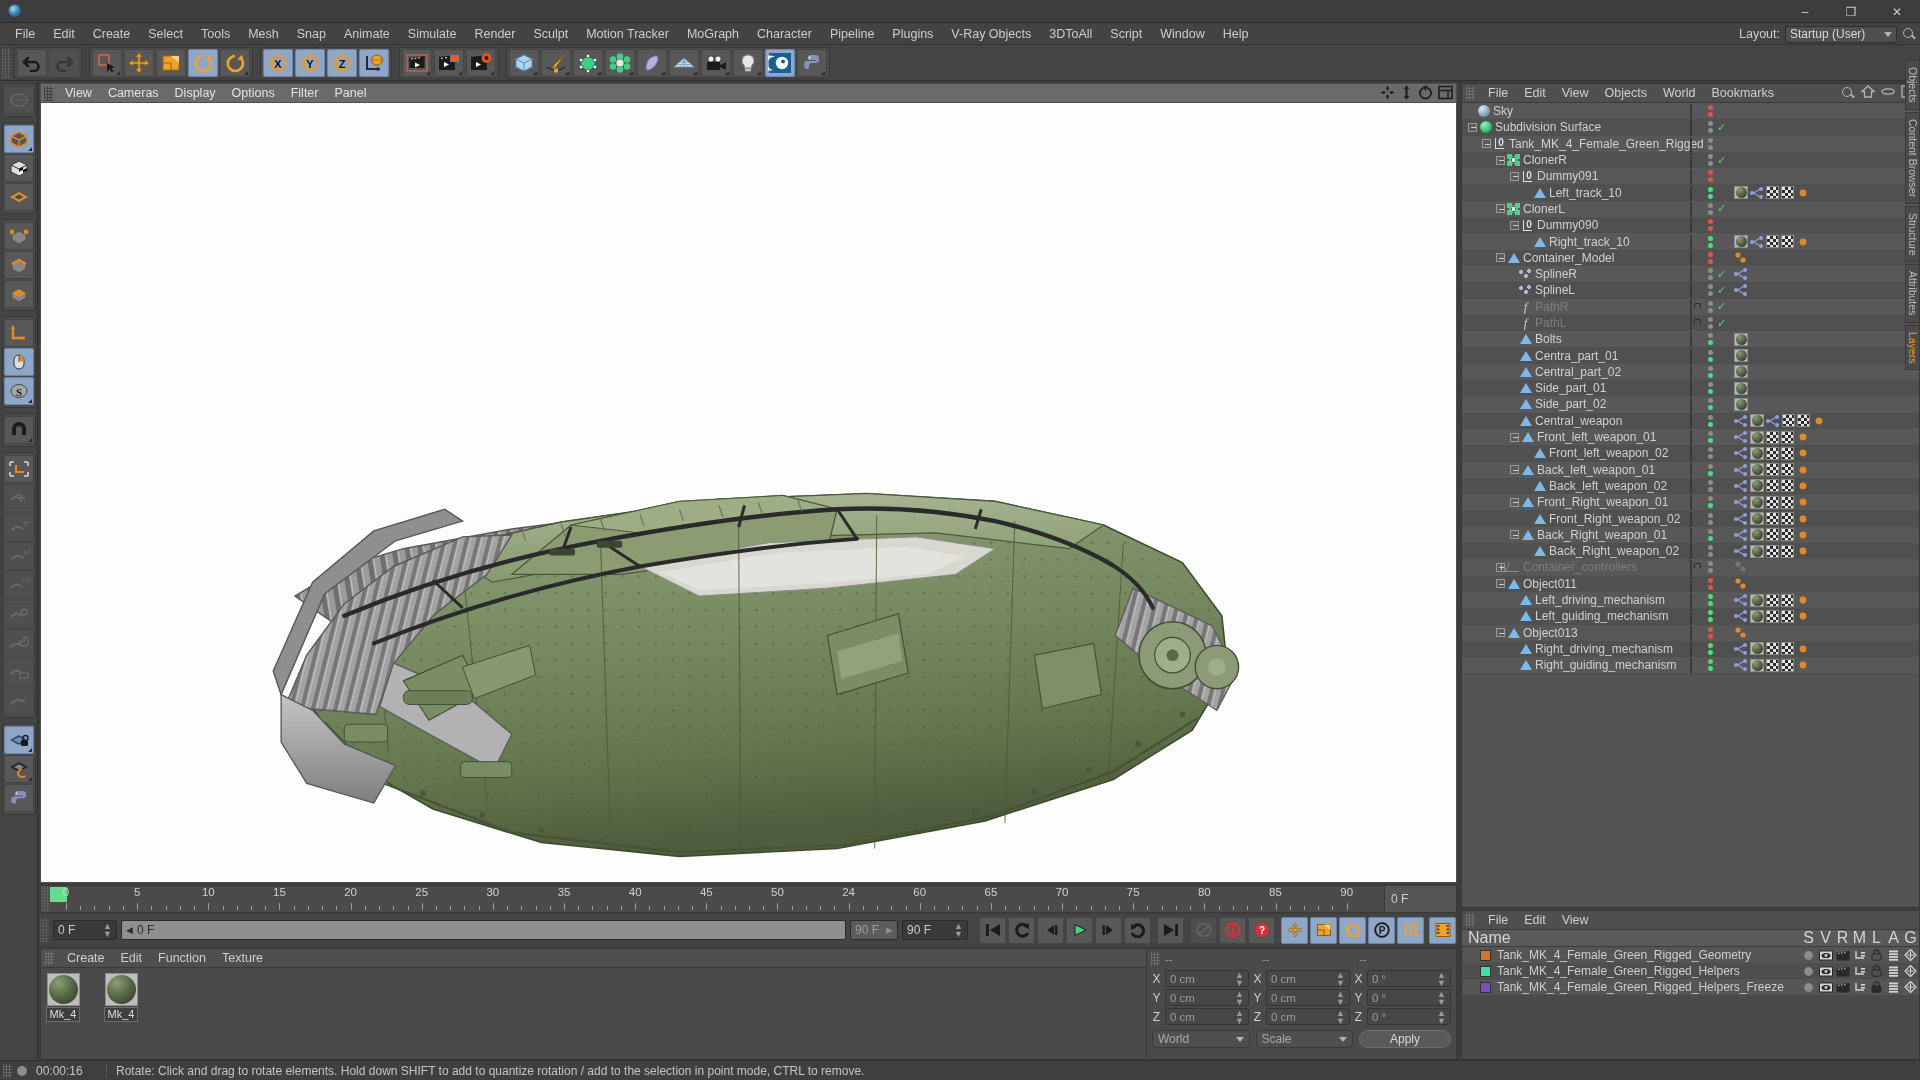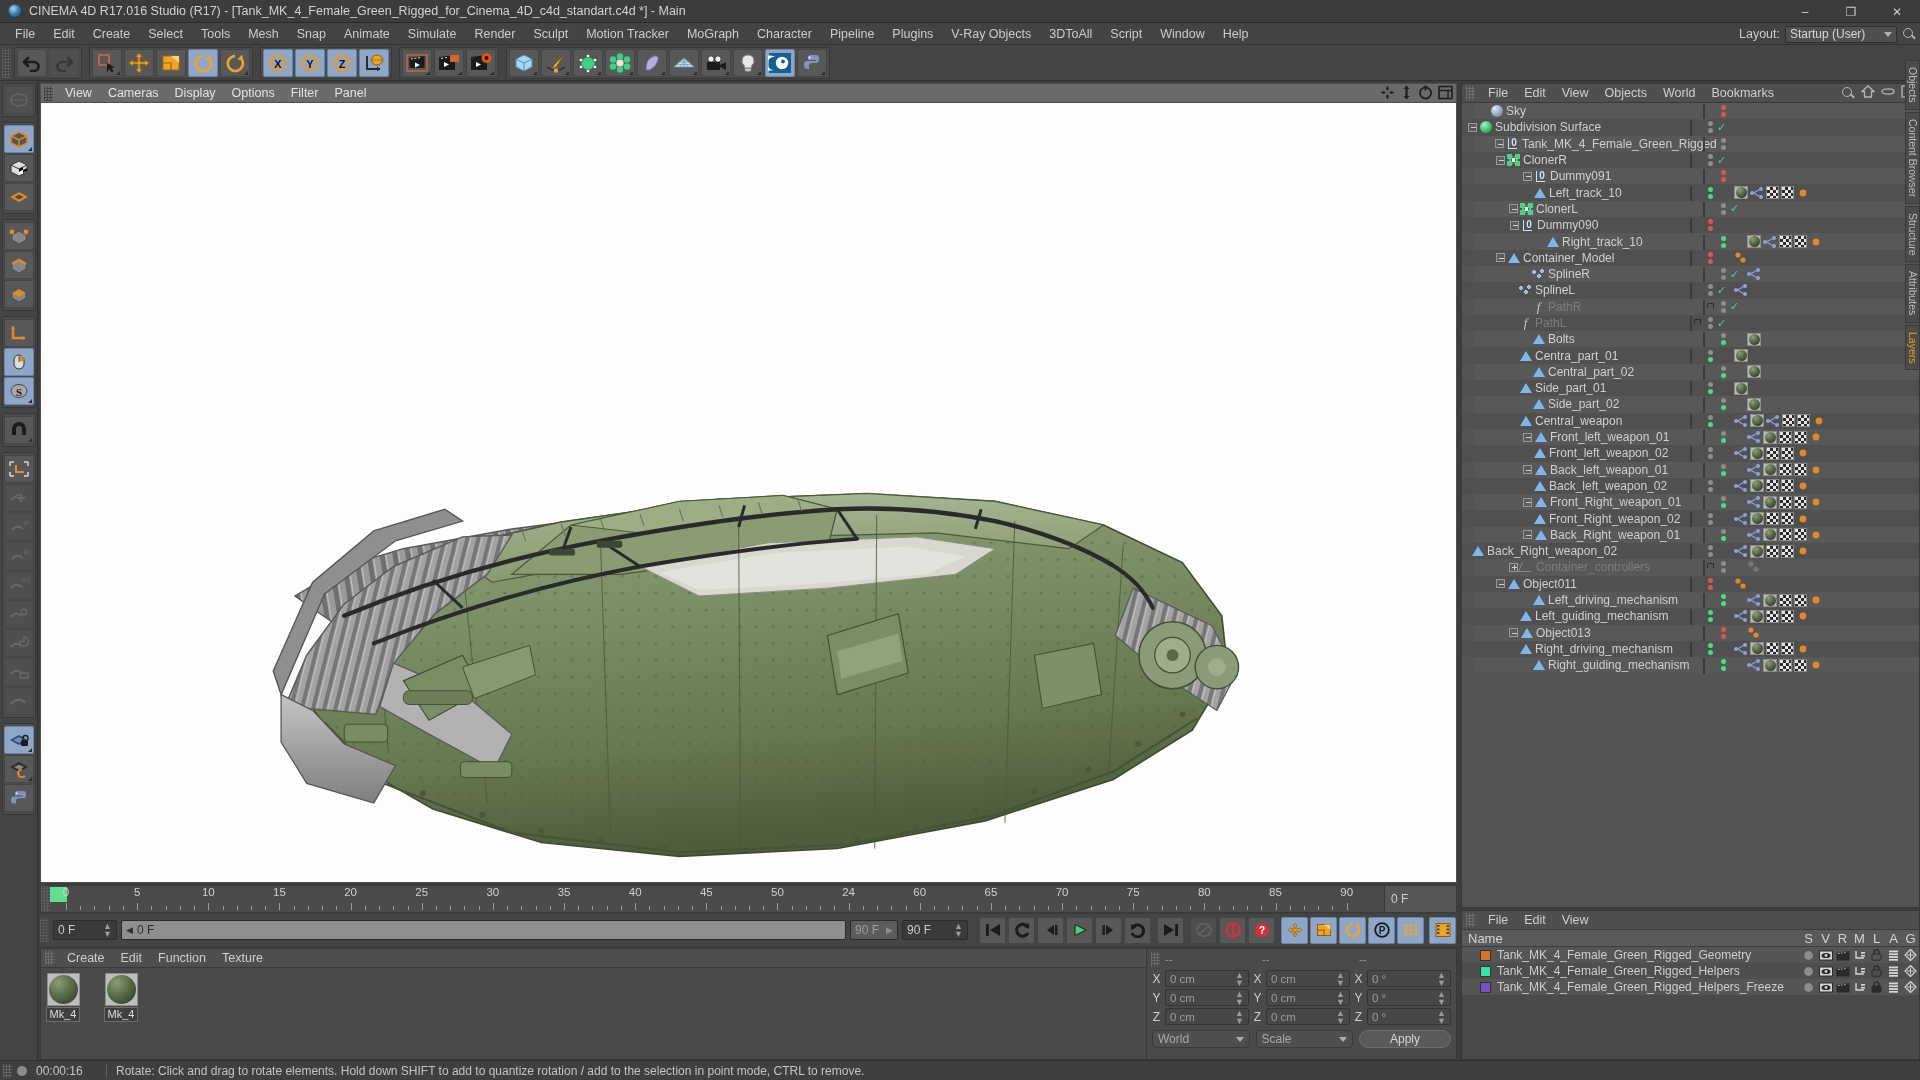--- a/index.html
+++ b/index.html
@@ -156,21 +156,21 @@
 
   
   .rightdock { width:460px; flex:none; display:flex; flex-direction:column; background:#3d3d3d; }
   .om-panel { flex:1; display:flex; flex-direction:column; min-height:0; margin:2px 0 0 1px;
     border:1px solid #383838; background:#4a4a4a; }
   .om-head { height:19px; background:#4f4f4f; display:flex; align-items:center; border-bottom:1px solid #3a3a3a;
     flex:none; position:relative; }
   .om-head-icons { position:absolute; right:4px; top:1px; display:flex; gap:6px; align-items:center; }
   .om-tree { flex:1; background:#545454; overflow:hidden; position:relative; }
   .row { height:16.3px; display:flex; align-items:center; position:relative; font-size:12px; }
-  .row.odd { background:#585858;margin-left:13px; }
+  .row.odd { background:#585858; }
   .row.even { background:#505050; }
   .row-name { display:flex; align-items:center; white-space:nowrap; color:#d0d0d0; }
   .row.muted .row-name { color:#7d7d7d; }
   .tg { width:9px;height:9px;border:1px solid #9a9a9a; background:#5b5b5b; position:relative;
     margin-right:2px; flex:none; }
   .tg:before { content:""; position:absolute; left:1.5px; top:3.5px; width:5px; height:1px; background:#cfcfcf; }
   .tg.plus:after { content:""; position:absolute; left:3.5px; top:1.5px; width:1px; height:5px; background:#cfcfcf; }
   .stub { width:9px; flex:none; }
   .oicon { width:13px; height:13px; margin-right:3px; flex:none; display:flex; align-items:center; justify-content:center; }
   .tri { width:0;height:0; border-left:6px solid transparent; border-right:6px solid transparent;
@@ -204,21 +204,21 @@
   .tagchk { width:13px;height:13px; flex:none;
     background:repeating-conic-gradient(#2b2b2b 0% 25%, #e4e4e4 0% 50%) 0 0/6px 6px; border:1px solid #8b8b8b; }
   .lockicon { width:11px;height:11px; background:#8d6fd8; border:1px solid #3a3a3a; position:relative; }
   .lockicon:after { content:""; position:absolute; left:3px; top:2px; width:5px;height:4px;
     border:1.5px solid #2a2a2a; border-bottom:none; border-radius:2px 2px 0 0; }
 
   
   .lay-panel { height:150px; flex:none; margin:2px 0 0 1px; border:1px solid #383838;
     background:#4a4a4a; display:flex; flex-direction:column; }
   .lay-cols { height:17px; background:#5a5a5a; display:flex; align-items:center; border-bottom:1px solid #3c3c3c;
-    font-size:13px; color:#d5d5d5; flex:none; }
+    font-size:16px; color:#d5d5d5; flex:none; }
   .lay-name-col { flex:1; padding-left:6px; }
   .lay-c { width:17px; text-align:center; }
   .lay-row { height:16px; display:flex; align-items:center; font-size:12px; color:#cfcfcf; }
   .lay-row.odd { background:#555; }
   .lay-row.even { background:#4e4e4e; }
   .lay-sw { width:11px; height:11px; margin:0 6px 0 18px; flex:none; border:1px solid #333; }
   .lay-icons { display:flex; align-items:center; margin-left:auto; }
   .lay-ic { width:17px; display:flex; align-items:center; justify-content:center; }
 
   .sidetabs { position:absolute; right:0; top:60px; width:15px; display:flex; flex-direction:column; gap:2px; }
@@ -229,21 +229,20 @@
   
   .tankwrap { position:absolute; inset:0; }
 </style>
 </head>
 <body>
 
 <div class="app">
 
   <div class="titlebar">
     <div class="tb-logo"></div>
-    <div class="tb-title">CINEMA 4D R17.016 Studio (R17) - [Tank_MK_4_Female_Green_Rigged_for_Cinema_4D_c4d_standart.c4d *] - Main</div>
     <div class="tb-btns">
       <div class="tb-btn">–</div>
       <div class="tb-btn">❐</div>
       <div class="tb-btn close">✕</div>
     </div>
   </div>
 
   <div class="menubar" id="menubar">
     <div class="menu-item">File</div>
       <div class="menu-item">Edit</div>
@@ -1927,21 +1926,21 @@
                   <span class="tagchk"></span>
                   <span class="tagnode">
                     <svg width="12" height="12" viewBox="0 0 12 12">
                       <circle cx="6" cy="6" r="3.4" fill="#e0892a"></circle>
                     </svg>
                   </span>
                 </span>
               </div>
             </div>
             <div class="row even">
-              <div class="row-name" style="">
+              <div class="row-name" style="padding-left: 62px;">
                 <span class="stub"></span>
                 <span class="oicon">
                   <span class="tri"></span>
                 </span>
                 <span>Back_Right_weapon_02</span>
               </div>
               <div style="position: absolute; left: 228px; top: 0px; height: 16.3px; display: flex; align-items: center; gap: 3px;">
                 <span class="layercol"><span class="lsw" style="background:#d4742a"></span></span>
                 <span class="dots2">
                   <span class="dotm" style="background: rgb(141, 141, 141);"></span>

